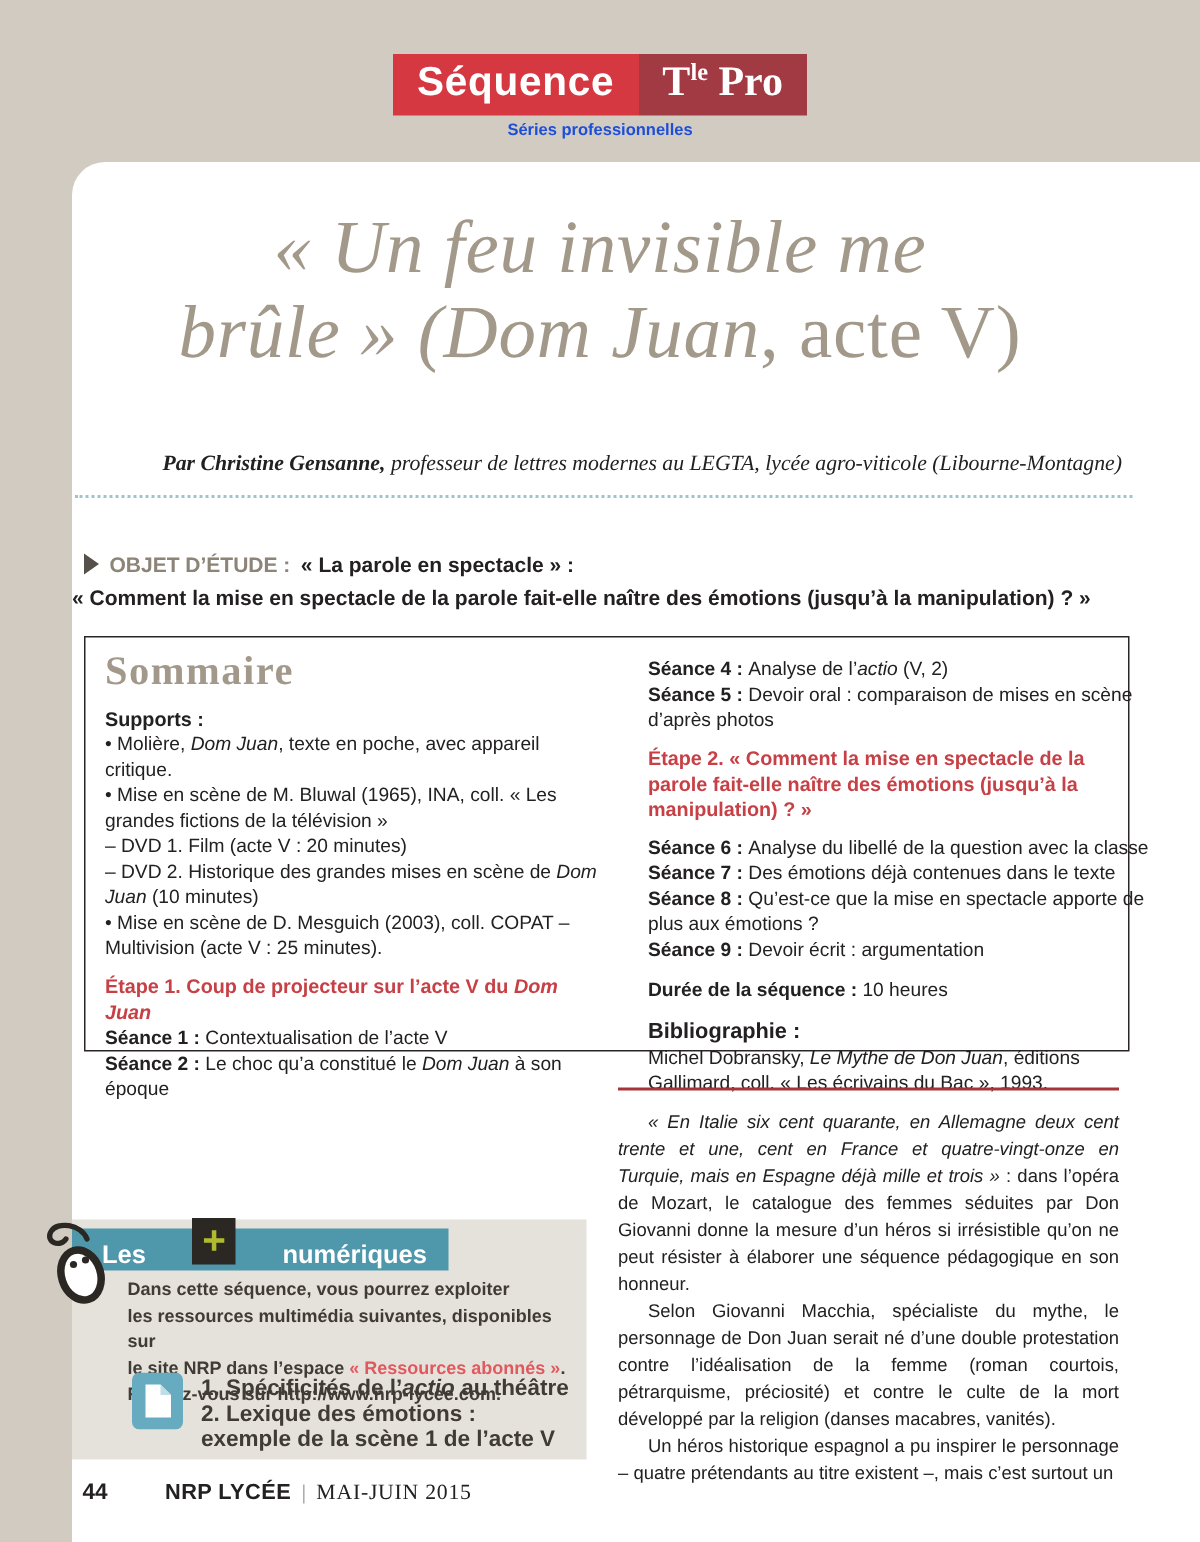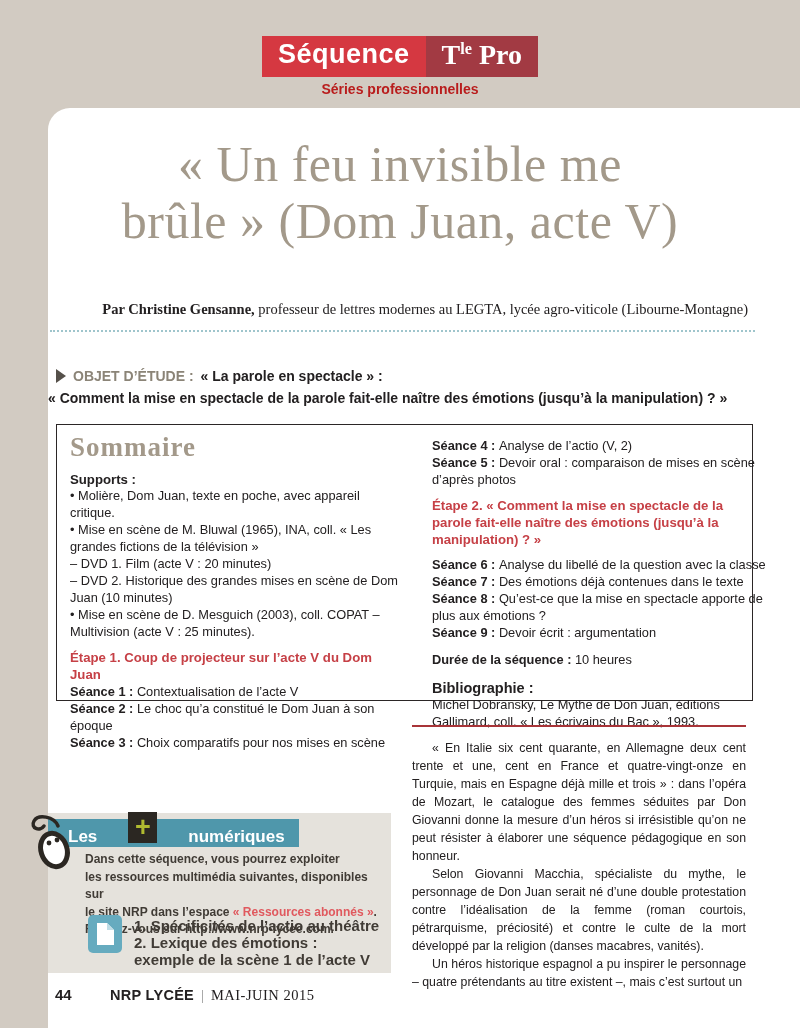--- a/index.html
+++ b/index.html
@@ -6,21 +6,21 @@
   body{font-family:"Liberation Sans",sans-serif;background:#b7b0a6;}
   .page{position:relative;width:800px;height:1028px;margin:0 auto;background:#d2cbc2;overflow:hidden;}
   .card{position:absolute;left:48px;top:108px;width:752px;height:920px;background:#ffffff;border-radius:22px 0 0 0;}
 
   
   .banner{position:absolute;left:0;top:36px;width:800px;text-align:center;}
   .banner-badges{display:inline-flex;align-items:stretch;}
   .badge-seq{background:#d53841;color:#fff;font-weight:700;font-size:27px;padding:3px 16px 2px;letter-spacing:.5px;}
   .badge-lvl{background:#a23a43;color:#fff;font-family:"Liberation Serif",serif;font-weight:700;font-size:28px;padding:3px 16px 6px;}
   .badge-lvl sup{font-size:58%;}
-  .banner-sub{margin-top:4px;font-size:14px;font-weight:700;color:#b91c1c;}
+  .banner-sub{margin-top:4px;font-size:11px;font-weight:700;color:#1d4ed8;}
 
   
   .article-title{position:absolute;left:24px;top:136px;width:752px;text-align:center;
     font-family:"Liberation Serif",serif;font-size:50px;line-height:57px;color:#a3998a;letter-spacing:.5px;}
 
   
   .byline{position:absolute;left:100px;top:301px;width:648px;text-align:right;
     font-family:"Liberation Serif",serif;font-size:14.5px;color:#232021;}
   .byline-divider{position:absolute;left:50px;top:330px;width:705px;border-top:2px dotted #9fc5cc;}
 
@@ -33,21 +33,21 @@
 
   
   .sommaire-box{position:absolute;left:56px;top:424px;width:697px;height:277px;border:1.5px solid #2b2626;background:#fff;box-sizing:border-box;}
   .som-left{position:absolute;left:70px;top:432px;width:328px;}
   .som-right{position:absolute;left:432px;top:437px;width:334px;}
   .som-heading{font-family:"Liberation Serif",serif;font-size:27px;color:#a3998a;letter-spacing:1px;font-weight:600;}
   .lbl{font-weight:700;font-size:13.2px;color:#232021;margin-top:9px;}
   .line{font-size:12.8px;line-height:17px;color:#232021;}
   .etape{font-weight:700;font-size:13.2px;line-height:17px;color:#c64046;margin-top:9px;}
   .mt8{margin-top:8px;} .mt10{margin-top:10px;} .mt12{margin-top:12px;}
-  .seg-i{}
+  .seg-i{font-style:italic;}
   .seg-b{font-weight:700;}
   .seg-r{color:#e0595e;}
 
   
   .pres{position:absolute;left:412px;top:720px;width:334px;}
   .pres-heading{font-family:"Liberation Serif",serif;font-weight:700;font-size:27px;color:#c64046;}
   .pres-rule{border:none;border-top:2.5px solid #a83438;margin:5px 0 0 0;}
   .pres p{margin:0;text-align:justify;text-indent:20px;font-size:12.3px;line-height:18px;color:#232021;}
   .pres p:first-of-type{margin-top:12px;}
 
@@ -103,21 +103,20 @@
     <div class="som-heading">Sommaire</div>
     <div class="lbl">Supports :</div>
     <div class="line"><span>• Molière, </span><span class="seg-i">Dom Juan</span><span>, texte en poche, avec appareil critique.</span></div>
     <div class="line"><span>• Mise en scène de M. Bluwal (1965), INA, coll. « Les grandes fictions de la télévision »</span></div>
     <div class="line"><span>– DVD 1. Film (acte V : 20 minutes)</span></div>
     <div class="line"><span>– DVD 2. Historique des grandes mises en scène de </span><span class="seg-i">Dom Juan</span><span> (10 minutes)</span></div>
     <div class="line"><span>• Mise en scène de D. Mesguich (2003), coll. COPAT – Multivision (acte V : 25 minutes).</span></div>
     <div class="etape"><span>Étape 1. Coup de projecteur sur l’acte V du </span><span class="seg-i">Dom Juan</span></div>
     <div class="line"><span class="seg-b">Séance 1 : </span><span>Contextualisation de l’acte V</span></div>
     <div class="line"><span class="seg-b">Séance 2 : </span><span>Le choc qu’a constitué le </span><span class="seg-i">Dom Juan</span><span> à son époque</span></div>
-    <div class="line"><span class="seg-b">Séance 3 : </span><span>Choix comparatifs pour nos mises en scène</span></div>
   </div>
   <div class="som-right">
     <div class="line"><span class="seg-b">Séance 4 : </span><span>Analyse de l’</span><span class="seg-i">actio</span><span> (V, 2)</span></div>
     <div class="line"><span class="seg-b">Séance 5 : </span><span>Devoir oral : comparaison de mises en scène d’après photos</span></div>
     <div class="etape">Étape 2. « Comment la mise en spectacle de la parole fait-elle naître des émotions (jusqu’à la manipulation) ? »</div>
     <div class="line mt8"><span class="seg-b">Séance 6 : </span><span>Analyse du libellé de la question avec la classe</span></div>
     <div class="line"><span class="seg-b">Séance 7 : </span><span>Des émotions déjà contenues dans le texte</span></div>
     <div class="line"><span class="seg-b">Séance 8 : </span><span>Qu’est-ce que la mise en spectacle apporte de plus aux émotions ?</span></div>
     <div class="line"><span class="seg-b">Séance 9 : </span><span>Devoir écrit : argumentation</span></div>
     <div class="line mt10"><span class="seg-b">Durée de la séquence : </span><span>10 heures</span></div>

